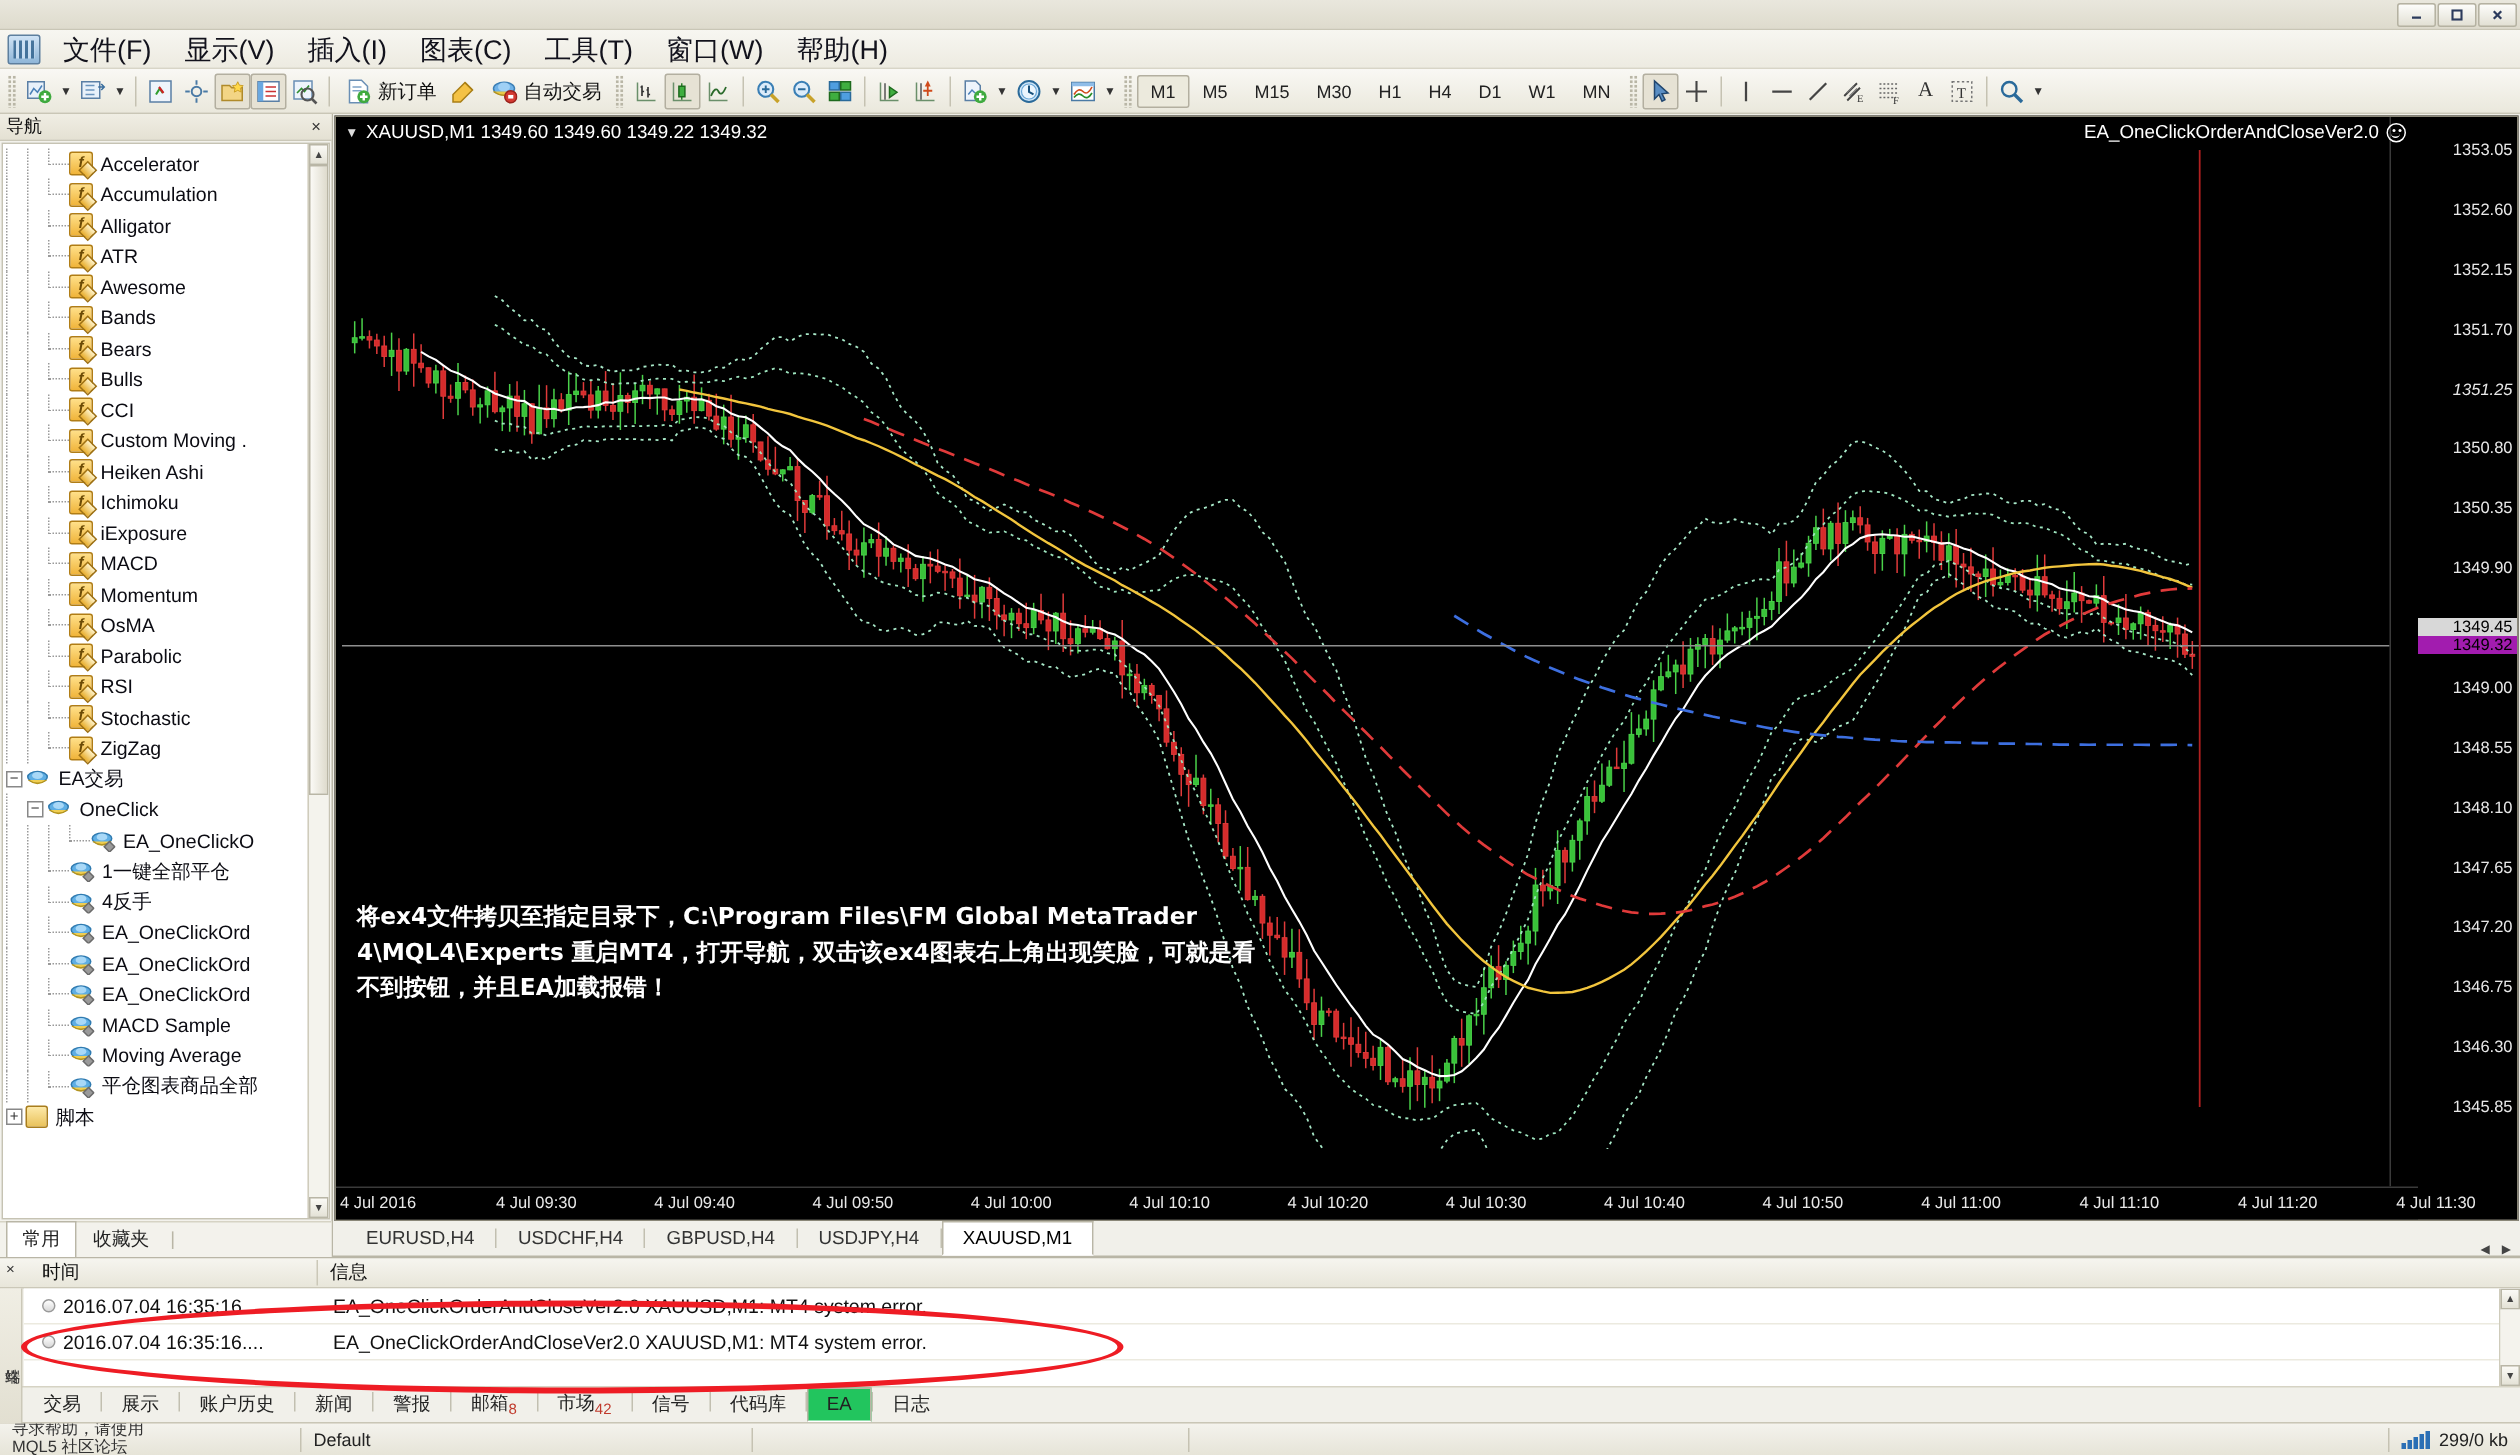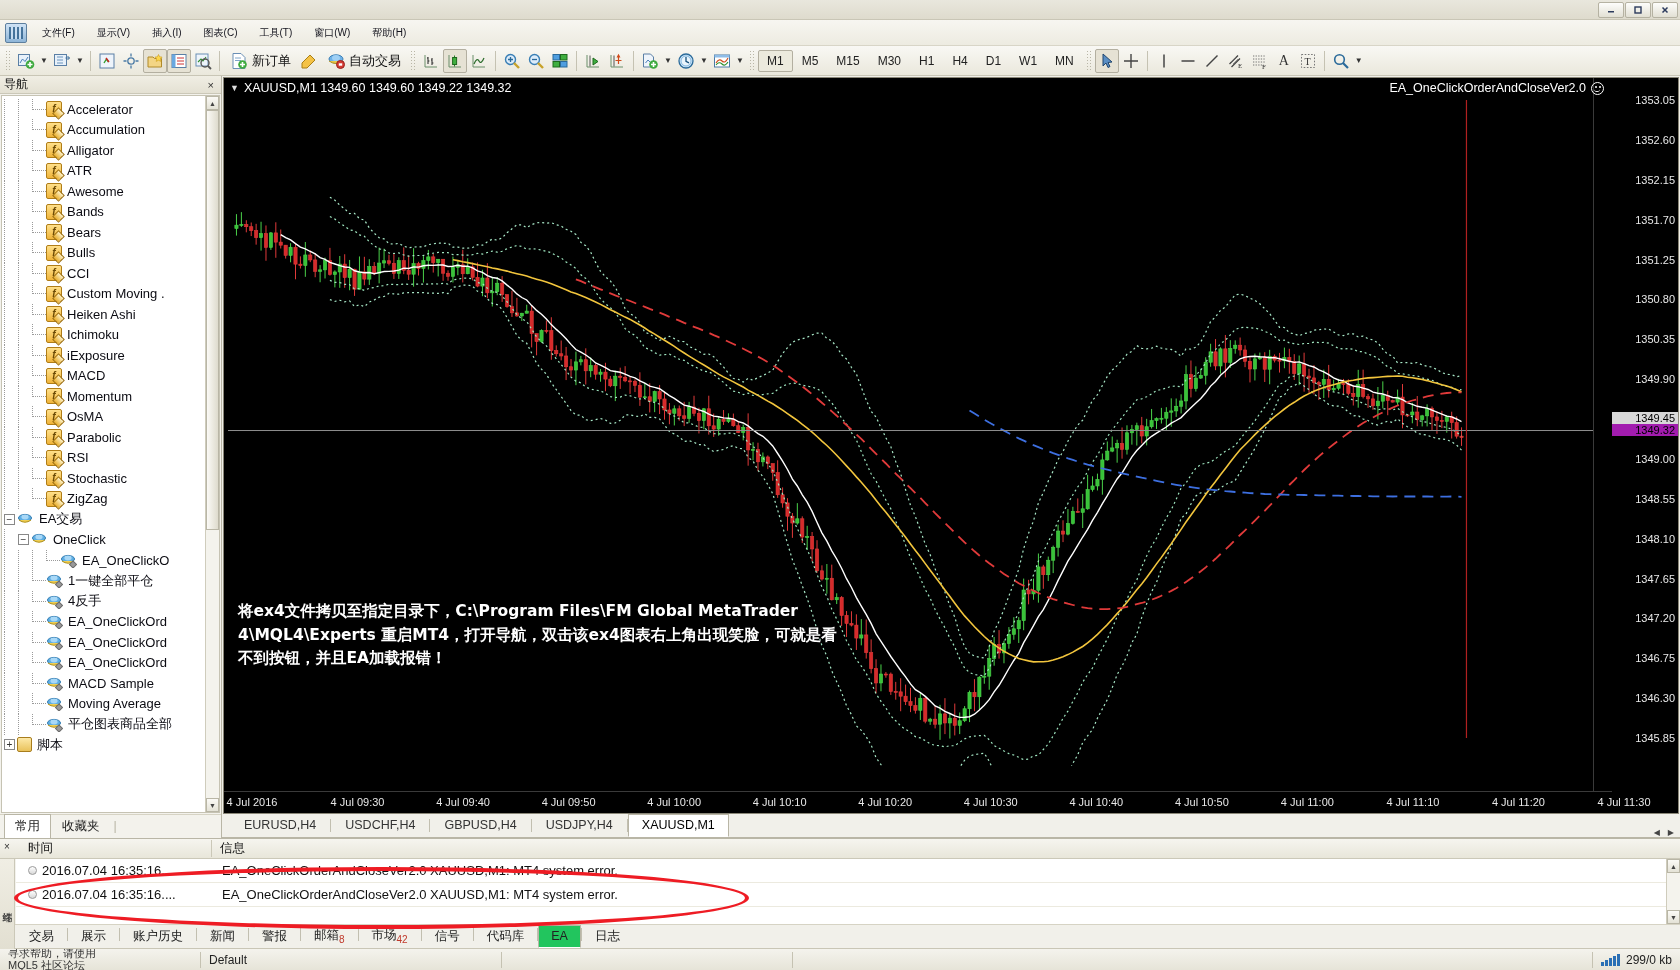--- a/index.html
+++ b/index.html
@@ -52,21 +52,21 @@
     border: 1px solid #5d7f9e;
     border-radius: 2px;
   }
   .app-logo:after {
     content: ""; position: absolute; left: 3px; top: 3px;
     width: 14px; height: 12px;
     background: repeating-linear-gradient(90deg, #2a5d89 0 2px, #cfe3f5 2px 4px);
     opacity: .8;
   }
   .menuitem {
-    padding: 3px 11px; font-size: 10px; color: #12121c; cursor: pointer;
+    padding: 3px 11px; font-size: 18px; color: #12121c; cursor: pointer;
     white-space: nowrap;
   }
 
   
   .toolbar {
     height: 30px;
     display: flex; align-items: center;
     background: linear-gradient(#f9f8f4, #eae8dc);
     border-bottom: 1px solid #c9c6b6;
     padding-left: 2px;
@@ -1494,21 +1494,21 @@
             <i></i>
           </div>
 
         <div class="chart-note">将ex4文件拷贝至指定目录下，C:\Program Files\FM Global MetaTrader 4\MQL4\Experts 重启MT4，打开导航，双击该ex4图表右上角出现笑脸，可就是看不到按钮，并且EA加载报错！</div>
 
         <div class="price-axis" id="price-axis">
             <div class="pl" style="top: 22px;">1353.05</div>
             <div class="pl" style="top: 61.875px;">1352.60</div>
             <div class="pl" style="top: 101.75px;">1352.15</div>
             <div class="pl" style="top: 141.625px;">1351.70</div>
-            <div class="pl" style="top: 181.5px;">1351.25</div>
+            <div class="pl" style="top: 181.5px; font-style: italic;">1351.25</div>
             <div class="pl" style="top: 221.375px;">1350.80</div>
             <div class="pl" style="top: 261.25px;">1350.35</div>
             <div class="pl" style="top: 301.125px;">1349.90</div>
             <div class="pl" style="top: 341px;">1349.45</div>
             <div class="pl" style="top: 380.875px;">1349.00</div>
             <div class="pl" style="top: 420.75px;">1348.55</div>
             <div class="pl" style="top: 460.625px;">1348.10</div>
             <div class="pl" style="top: 500.5px;">1347.65</div>
             <div class="pl" style="top: 540.375px;">1347.20</div>
             <div class="pl" style="top: 580.25px;">1346.75</div>

